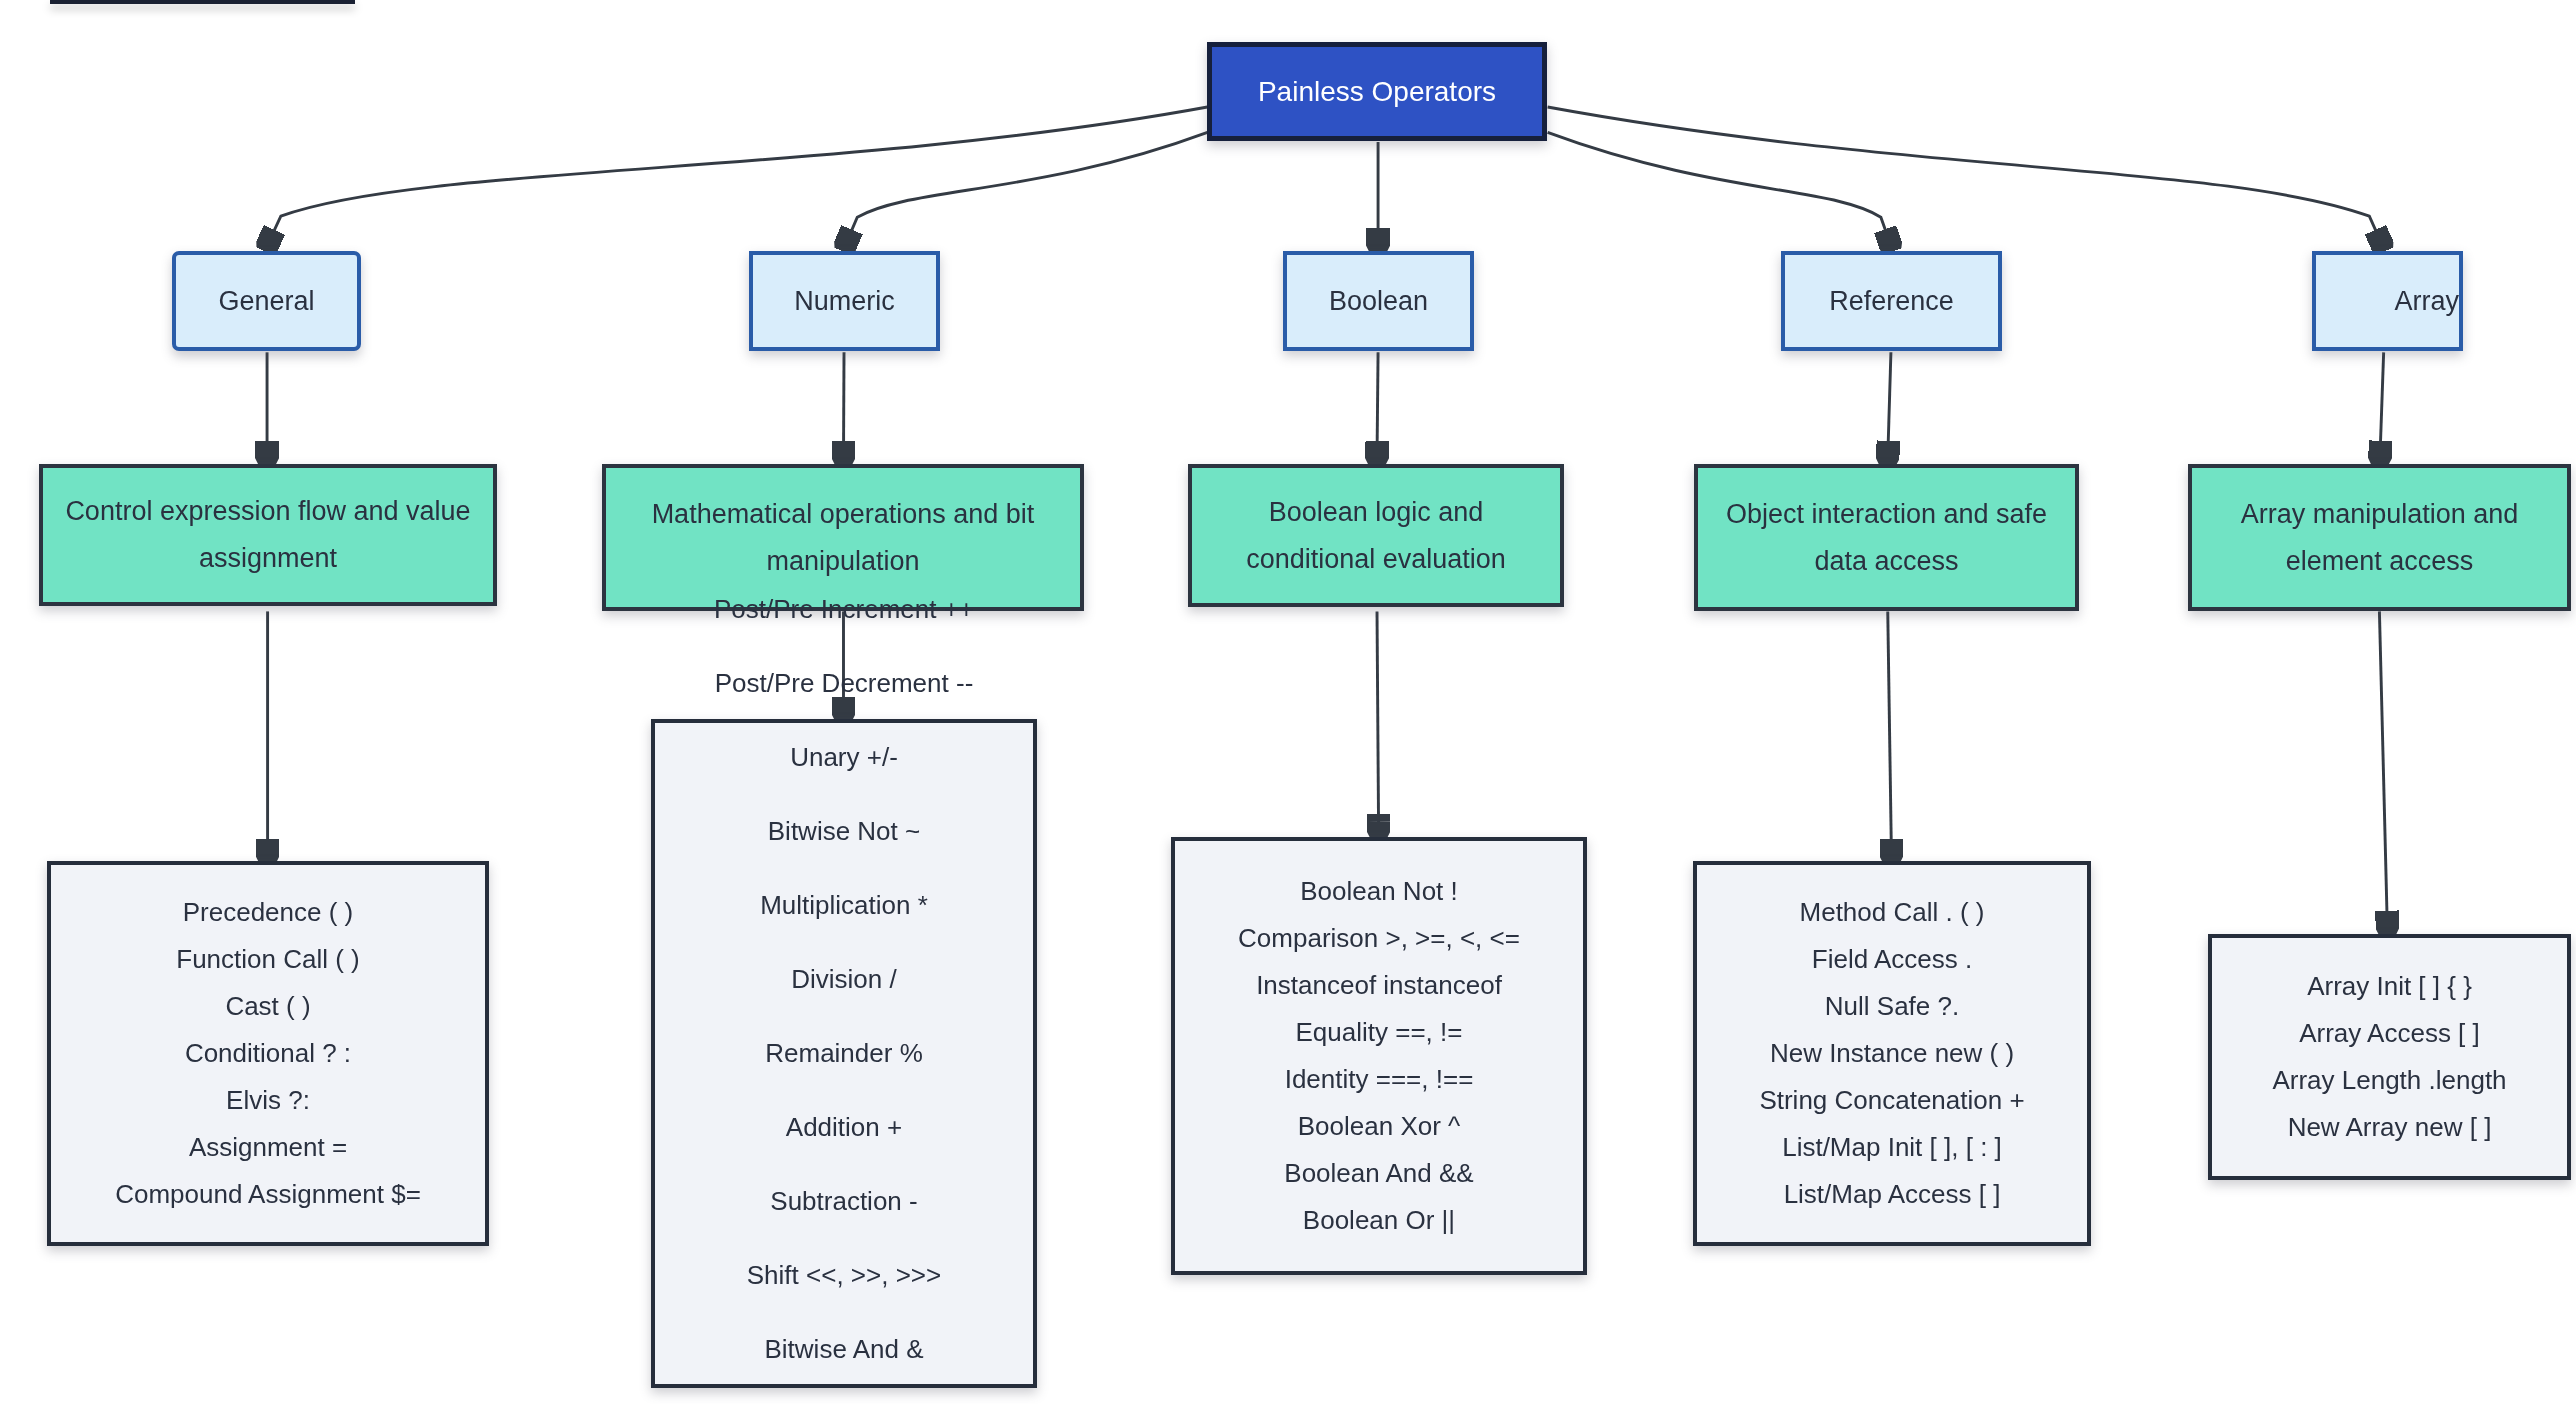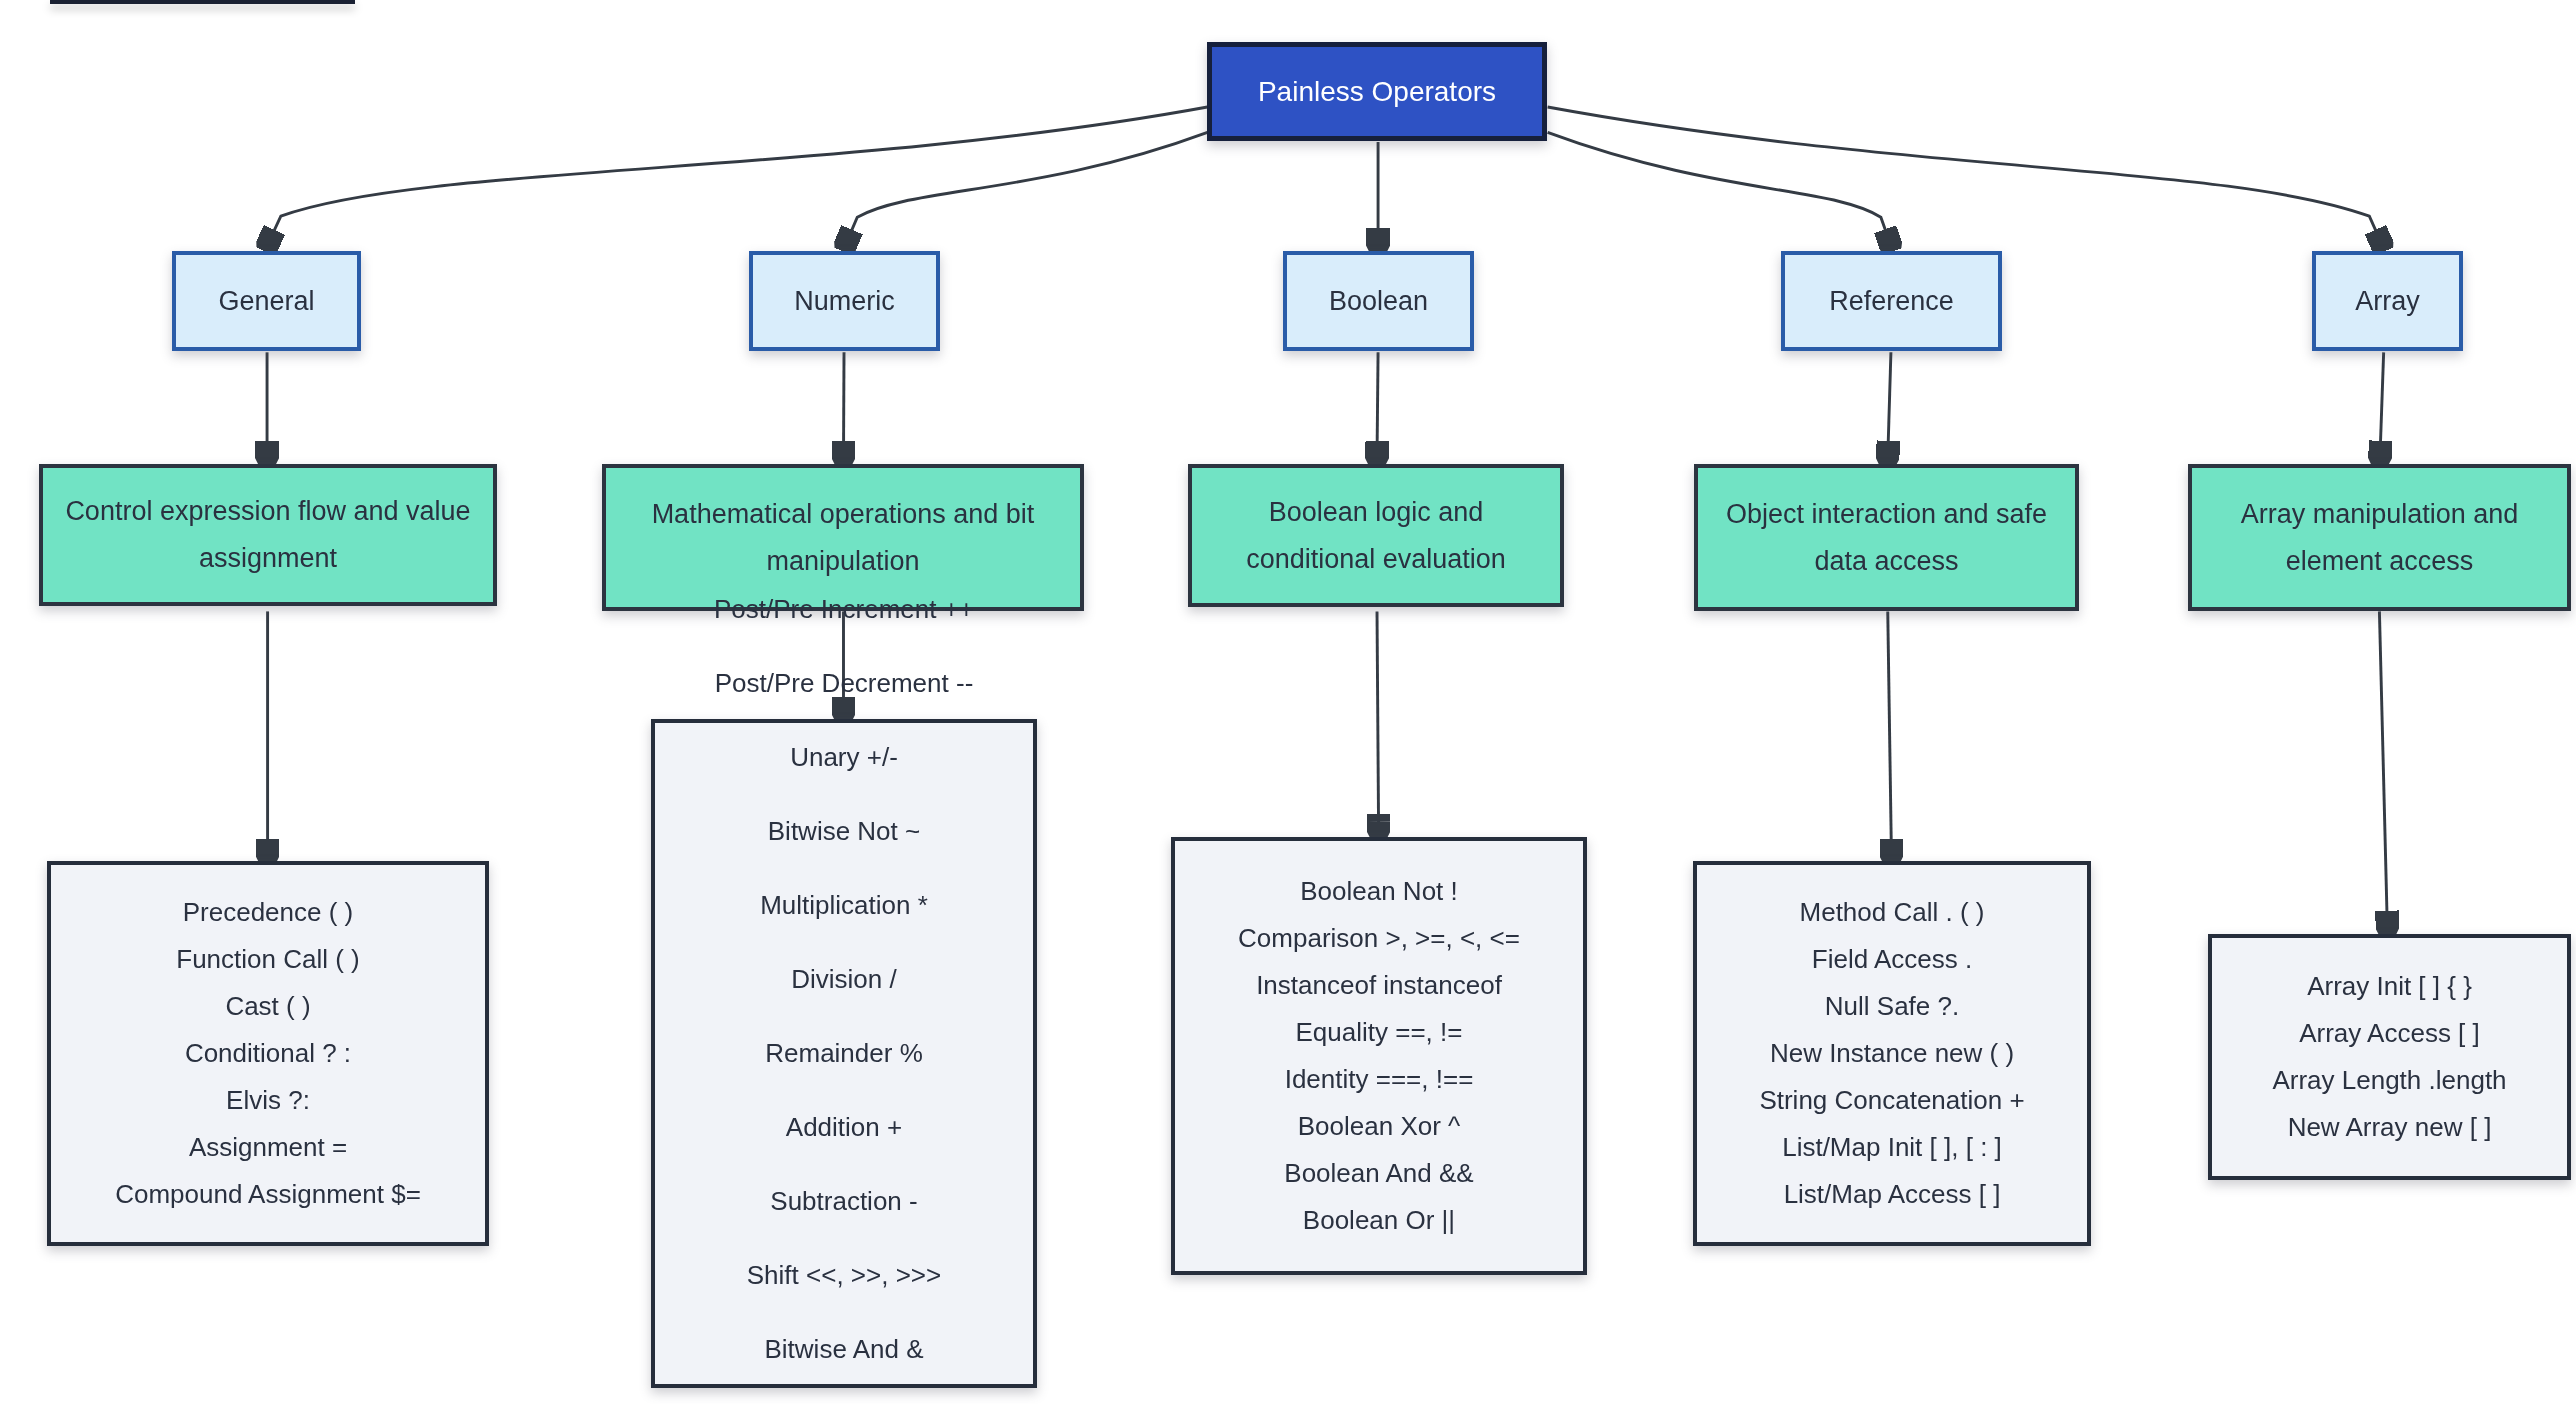--- a/index.html
+++ b/index.html
@@ -95,33 +95,33 @@
     <path d="M 1592 1154 L 1592 1348" marker-end="url(#arrowhead)"></path>
     <path d="M 2599 1154 L 2602 1569" marker-end="url(#arrowhead)"></path>
     <path d="M 3563 1154 L 3570 1616" marker-end="url(#arrowhead)"></path>
     <path d="M 4491 1154 L 4506 1752" marker-end="url(#arrowhead)"></path>
   </svg>
 
   <div class="node title-node" style="left:1207px;top:42px;width:340px;height:99px;">
     <span>Painless Operators</span>
   </div>
 
-  <div class="node cat-node" style="left:172px;top:251px;width:189px;height:100px;">
+  <div class="node cat-node" style="left:172px;top:251px;width:189px;height:100px;border-radius:7px;">
     <span>General</span>
   </div>
   <div class="node cat-node" style="left:749px;top:251px;width:191px;height:100px;">
     <span>Numeric</span>
   </div>
   <div class="node cat-node" style="left:1283px;top:251px;width:191px;height:100px;">
     <span>Boolean</span>
   </div>
   <div class="node cat-node" style="left:1781px;top:251px;width:221px;height:100px;text-align:center;">
     <span>Reference</span>
   </div>
-  <div class="node cat-node" style="left:2312px;top:251px;width:151px;height:100px;">
+  <div class="node cat-node" style="left:2312px;top:251px;width:151px;height:100px;align-items:flex-end;">
     <span>Array</span>
   </div>
 
   <div class="node desc-node" style="left:39px;top:464px;width:458px;height:142px;">
     <span>Control expression flow and value assignment</span>
   </div>
   <div class="node desc-node" style="left:602px;top:464px;width:482px;height:147px;">
     <span>Mathematical operations and bit manipulation</span>
   </div>
   <div class="node desc-node" style="left:1188px;top:464px;width:376px;height:143px;">

